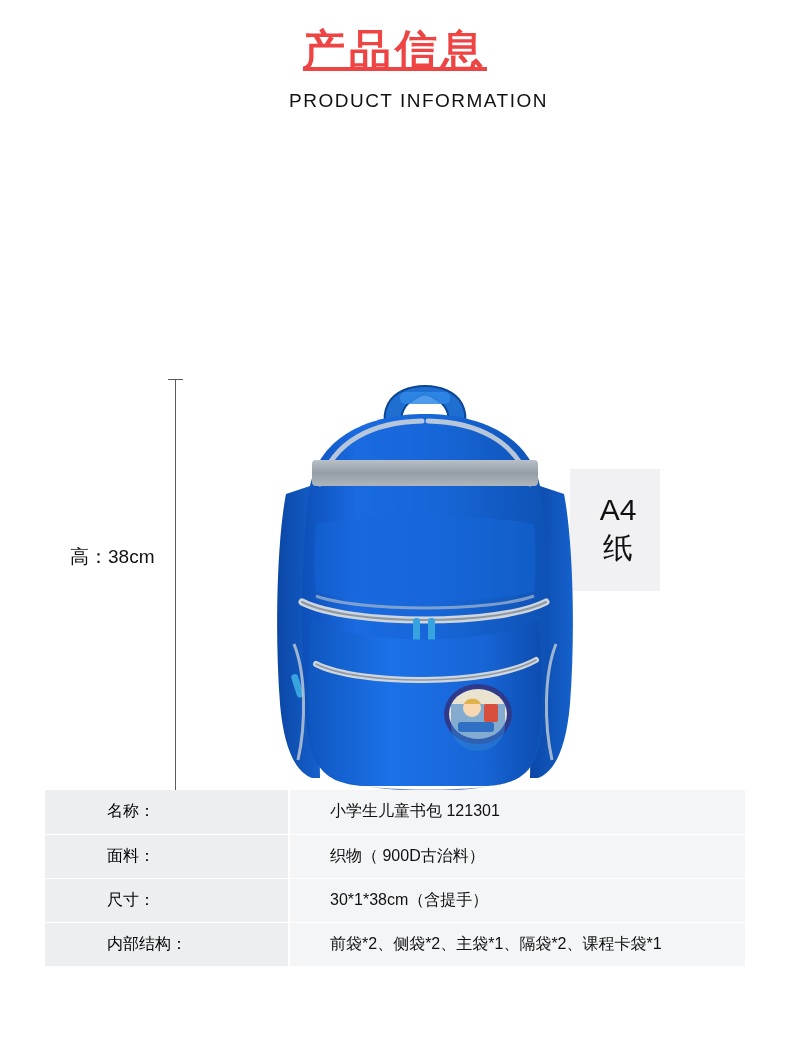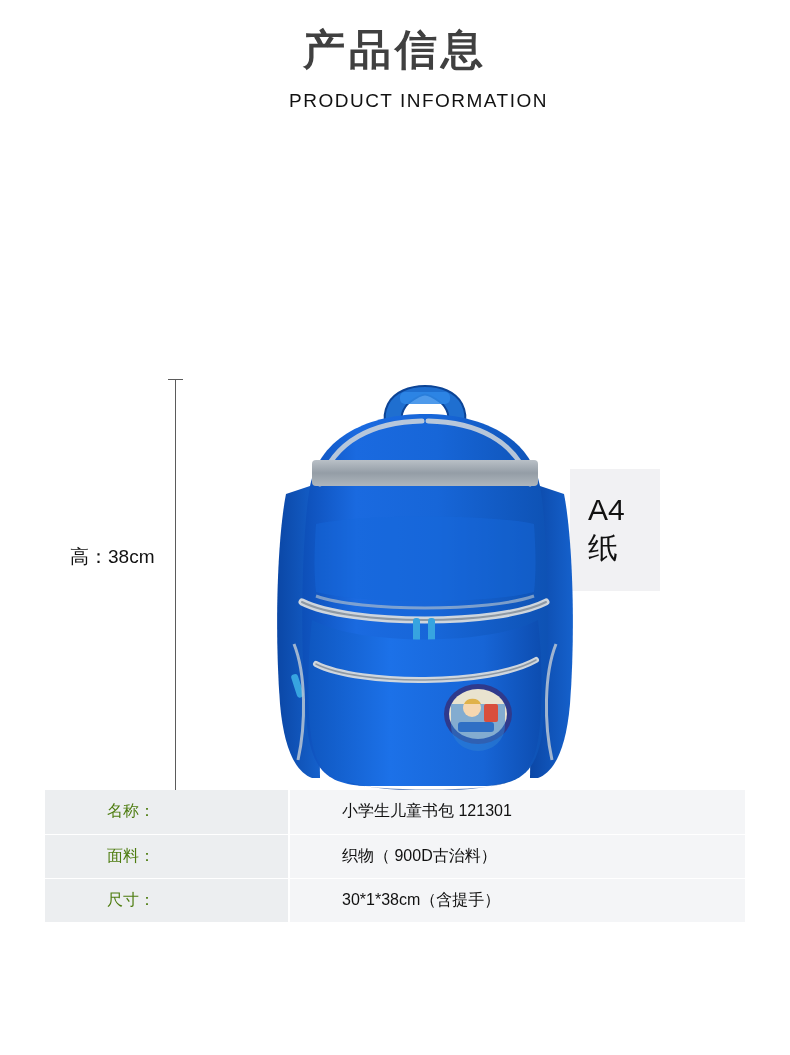--- a/index.html
+++ b/index.html
@@ -23,22 +23,23 @@
 
   
   .header {
     padding-top: 26px;
     text-align: center;
   }
   .title-cn {
     font-size: 42px;
     font-weight: bold;
     letter-spacing: 4px;
-    color: #404040;
+    color: #ef4444;
     line-height: 1.15;
+    text-decoration: underline;
   }
   .title-en {
     margin-top: 16px;
     font-size: 19px;
     letter-spacing: 1.5px;
     color: #111;
     padding-left: 47px;
   }
 
   
@@ -137,21 +138,21 @@
     top: 333px;
     width: 90px;
     height: 122px;
     background: #f1f1f3;
   }
   .a4-text {
     position: absolute;
     left: 588px;
     top: 355px;
     width: 60px;
-    text-align: left;
+    text-align: center;
     font-size: 30px;
     line-height: 1.25;
     color: #111;
   }
 
   
   .bag-wrap {
     position: absolute;
     left: 250px;
     top: 238px;
@@ -170,26 +171,26 @@
   }
   .spec-table tr { height: 44px; }
   .spec-table td {
     border-bottom: 1px solid #ffffff;
     vertical-align: middle;
   }
   .spec-table td.k {
     width: 180px;
     background: #eceef0;
     padding-left: 62px;
-    color: #4d7c0f;
+    color: #000000;
     border-right: 2px solid #ffffff;
   }
   .spec-table td.v {
     background: #f4f5f7;
-    padding-left: 52px;
+    padding-left: 40px;
     color: #111;
   }
 </style>
 </head>
 <body>
 
 <div class="page">
 
   <div class="header">
     <div class="title-cn">产品信息</div>
@@ -298,16 +299,20 @@
         <td class="v">小学生儿童书包 121301</td>
       </tr>
       <tr>
         <td class="k">面料：</td>
         <td class="v">织物（ 900D古治料）</td>
       </tr>
       <tr>
         <td class="k">尺寸：</td>
         <td class="v">30*1*38cm（含提手）</td>
       </tr>
+      <tr>
+        <td class="k">内部结构：</td>
+        <td class="v">前袋*2、侧袋*2、主袋*1、隔袋*2、课程卡袋*1</td>
+      </tr>
     </tbody>
   </table>
 
 </div>
 
 </body></html>

